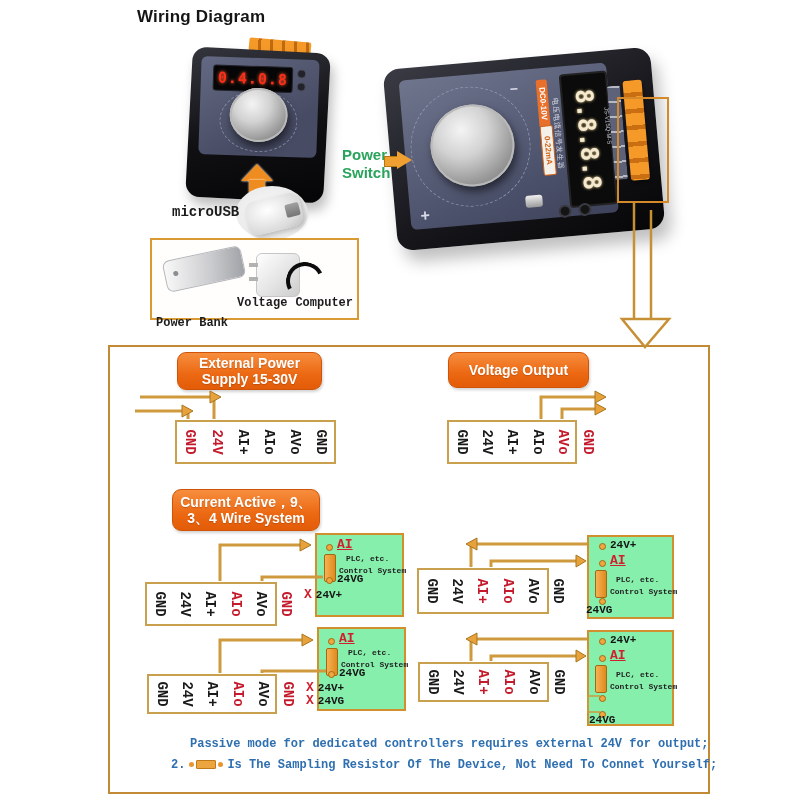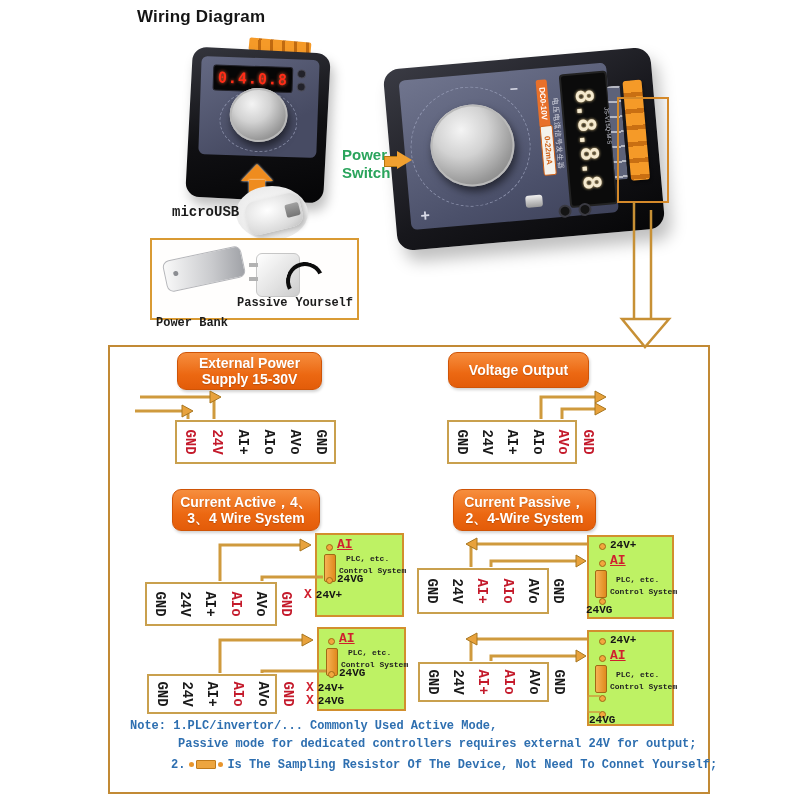--- a/index.html
+++ b/index.html
@@ -77,21 +77,21 @@
   .main-box{left:108px;top:345px;width:598px;height:445px;border:2px solid #c28a35;background:#fff;}
   .hdr{background:linear-gradient(180deg,#f68e3e 0%,#ec6812 60%,#e35c09 100%);border:1.5px solid #cf5407;
      border-radius:9px;color:#fff;font-weight:bold;font-size:14px;text-align:center;
      display:flex;flex-direction:column;justify-content:center;line-height:16.5px;box-shadow:1px 2px 3px rgba(0,0,0,.18);
      text-shadow:0 1px 1px rgba(120,50,0,.35);}
   .strip{display:flex;background:#fff;border:2px solid #c9a04e;}
   .tcell{flex:1;display:flex;align-items:center;justify-content:center;height:100%;}
   .trot{transform:rotate(90deg);font-family:"Liberation Mono",monospace;font-weight:bold;font-size:14px;
      color:#1a1a1a;white-space:nowrap;}
   .trot.red{color:#c41a2b;}
-  .plc-box{border:2px solid #d28f2e;background:#bef264;}
+  .plc-box{border:2px solid #d28f2e;background:#86efac;}
   .dot{position:absolute;width:7px;height:7px;border-radius:50%;background:#f2a73e;border:1.5px solid #a06a14;box-sizing:border-box;}
   .resistor{position:absolute;width:12px;height:28px;border-radius:2px;
      background:linear-gradient(90deg,#f6b254,#e08a1e);border:1.5px solid #a06a14;box-sizing:border-box;}
   .plc-t{position:absolute;font-family:"Liberation Mono",monospace;font-weight:bold;font-size:8px;color:#222;white-space:nowrap;}
   .ai-lbl{position:absolute;font-family:"Liberation Mono",monospace;font-weight:bold;font-size:13px;color:#d0202e;
      text-decoration:underline;}
   .v24-lbl{position:absolute;font-family:"Liberation Mono",monospace;font-weight:bold;font-size:11px;color:#151515;white-space:nowrap;}
   .x-mark{font-family:"Liberation Mono",monospace;font-weight:bold;font-size:13px;color:#d0202e;}
   .x-row{position:absolute;display:flex;align-items:center;gap:4px;}
   .x-row .val{font-family:"Liberation Mono",monospace;font-weight:bold;font-size:11px;color:#151515;}
@@ -170,41 +170,37 @@
       </div>
     <div class="abs ch-icon">
       <div class="ch-prong" style="top:9px;"></div>
       <div class="ch-prong" style="top:23px;"></div>
     </div>
     <div class="abs comp-icon">
         <div class="comp-cable"></div>
       </div>
     <div class="abs psrc-labels">
       <span style="width:86px;margin-top:20px;">Power Bank</span>
-      <span style="width:62px;">Passive</span>
-      <span>Yourself</span>
+      <span style="width:62px;">Voltage</span>
+      <span>Computer</span>
     </div>
   </div>
 
   <div class="abs main-box"></div>
 
   <div class="abs hdr" style="left:177px;top:352px;width:143px;height:36px;">
     <span>External Power</span>
     <span>Supply 15-30V</span>
   </div>
   <div class="abs hdr" style="left:448px;top:352px;width:139px;height:34px;">
     <span>Voltage Output</span>
   </div>
   <div class="abs hdr" style="left:172px;top:489px;width:146px;height:40px;">
-    <span>Current Active，4、</span>
+    <span>Current Active，9、</span>
     <span>3、4 Wire System</span>
-  </div>
-  <div class="abs hdr" style="left:453px;top:489px;width:141px;height:40px;">
-    <span>Current Passive，</span>
-    <span>2、4-Wire System</span>
   </div>
 
   <div class="abs strip" style="left:175px;top:420px;width:157px;height:40px;">
       <span class="tcell">
         <span class="trot red">GND</span>
       </span>
       <span class="tcell">
         <span class="trot red">24V</span>
       </span>
       <span class="tcell">
@@ -371,25 +367,21 @@
     <div class="dot" style="left:10px;top:23px;"></div>
     <div class="ai-lbl" style="left:21px;top:16px;">AI</div>
     <div class="resistor" style="left:6px;top:33px;"></div>
     <div class="plc-t" style="left:27px;top:38px;">PLC, etc.</div>
     <div class="plc-t" style="left:21px;top:50px;">Control System</div>
     <div class="dot" style="left:10px;top:63px;"></div>
     <div class="dot" style="left:10px;top:79px;"></div>
     <div class="v24-lbl" style="left:0px;top:82px;">24VG</div>
   </div>
 
-  <div class="abs note" style="left:130px;top:719px;">
-    <span>Note:</span>
-    <span>1.PLC/invertor/... Commonly Used Active Mode,</span>
-  </div>
-  <div class="abs note" style="left:178px;top:737px;text-align:right;">Passive mode for dedicated controllers requires external 24V for output;</div>
+  <div class="abs note" style="left:190px;top:737px;text-align:right;">Passive mode for dedicated controllers requires external 24V for output;</div>
   <div class="abs note" style="left:171px;top:758px;">
     <span>2.</span><span class="res-inline">
         <span class="d"></span>
         <span class="r"></span>
         <span class="d"></span>
       </span><span>Is The Sampling Resistor Of The Device, Not Need To Connet Yourself;</span>
   </div>
 
   <svg class="overlay" width="800" height="800" viewBox="0 0 800 800">
     <g stroke="#cf9a3d" stroke-width="3" fill="none">

